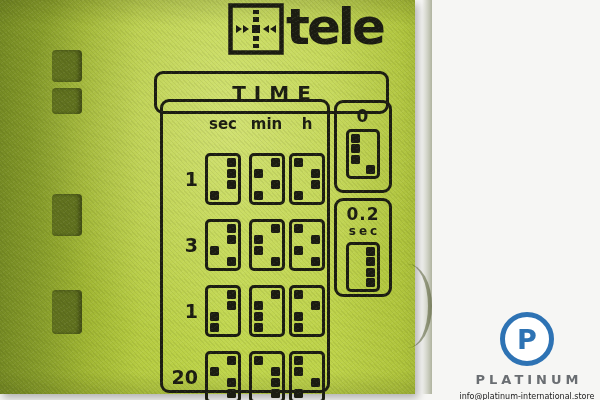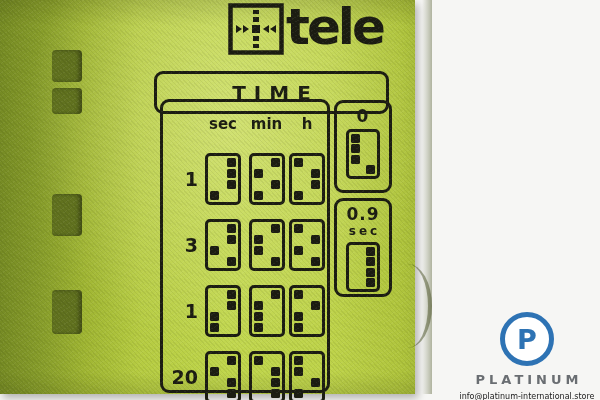--- a/index.html
+++ b/index.html
@@ -338,21 +338,21 @@
             </div>
             <div class="sw-row l">
               <div class="sw-dot"></div>
             </div>
             <div class="sw-row r">
               <div class="sw-dot"></div>
             </div>
           </div>
         </div>
         <div class="opt-box">
-          <div class="opt-value">0.9</div>
+          <div class="opt-value">0.2</div>
           <div class="opt-unit">sec</div>
           <div class="sw side">
             <div class="sw-row r">
               <div class="sw-dot"></div>
             </div>
             <div class="sw-row r">
               <div class="sw-dot"></div>
             </div>
             <div class="sw-row r">
               <div class="sw-dot"></div>

